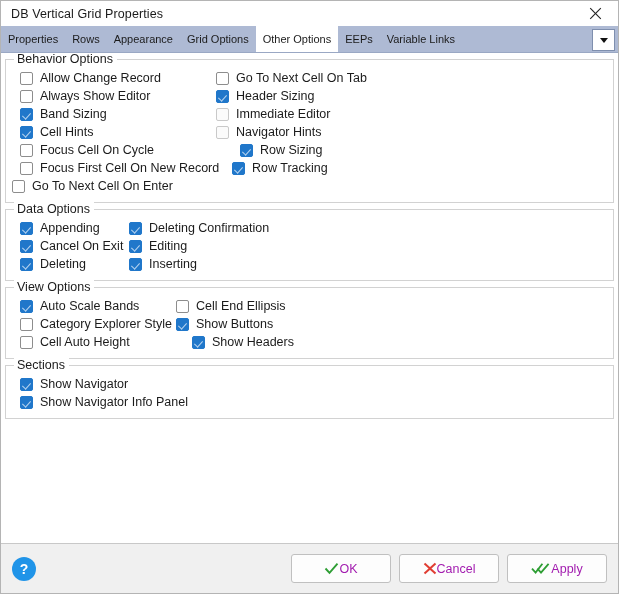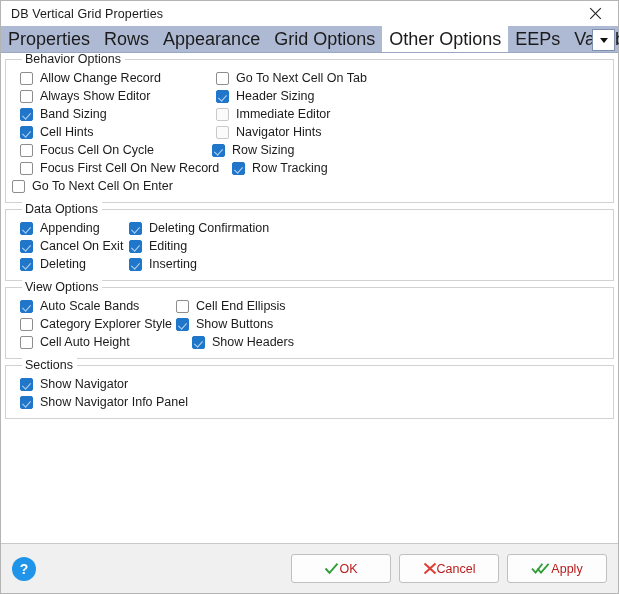--- a/index.html
+++ b/index.html
@@ -67,21 +67,21 @@
     border-bottom: 1px solid #9aa8c4;
   }
   .tabs {
     display: flex;
     align-items: stretch;
   }
   .tab {
     display: flex;
     align-items: center;
     padding: 0 7px;
-    font-size: 18px;
+    font-size: 11px;
     color: #1b1b1b;
     white-space: nowrap;
     cursor: default;
     background: transparent;
   }
   .tab.active {
     background: #ffffff;
   }
   .tab-scroll-btn {
     position: absolute;
@@ -116,21 +116,21 @@
   .groupbox {
     position: relative;
     margin: 6px 4px 0 4px;
     border: 1px solid #d2d2d2;
     border-radius: 0;
     padding: 9px 6px 7px 6px;
   }
   .groupbox > .gb-label {
     position: absolute;
     top: -8px;
-    left: 16px;
+    left: 8px;
     background: #ffffff;
     padding: 0 4px 0 3px;
     font-size: 12.5px;
     color: #1b1b1b;
     white-space: nowrap;
   }
 
   .cb-grid {
     position: relative;
   }
@@ -230,21 +230,21 @@
     background: #fdfdfd;
     border: 1px solid #c0c0c0;
     border-radius: 3px;
     display: flex;
     align-items: center;
     justify-content: center;
     gap: 0;
     padding: 0 13px;
     margin-left: 8px;
     font-size: 12.5px;
-    color: #b91c1c;
+    color: #a21caf;
     cursor: default;
     white-space: nowrap;
   }
   .btn svg { display: block; flex: 0 0 auto; }
 </style>
 </head>
 <body>
 
 <div class="window">
 
@@ -341,21 +341,21 @@
               </div>
             </div>
             <div class="cb-col" style="margin-left: 0px;">
               <div class="cbitem">
                 <span class="cbox dim"></span>
                 <span class="cb-label">Navigator Hints</span>
               </div>
             </div>
           </div>
           <div class="cb-row">
-            <div class="cb-col" style="margin-left: 8px; width: 192px;">
+            <div class="cb-col" style="margin-left: 8px; width: 220px;">
               <div class="cbitem">
                 <span class="cbox"></span>
                 <span class="cb-label">Focus Cell On Cycle</span>
               </div>
             </div>
             <div class="cb-col" style="margin-left: 0px;">
               <div class="cbitem">
                 <span class="cbox checked soft"></span>
                 <span class="cb-label">Row Sizing</span>
               </div>

